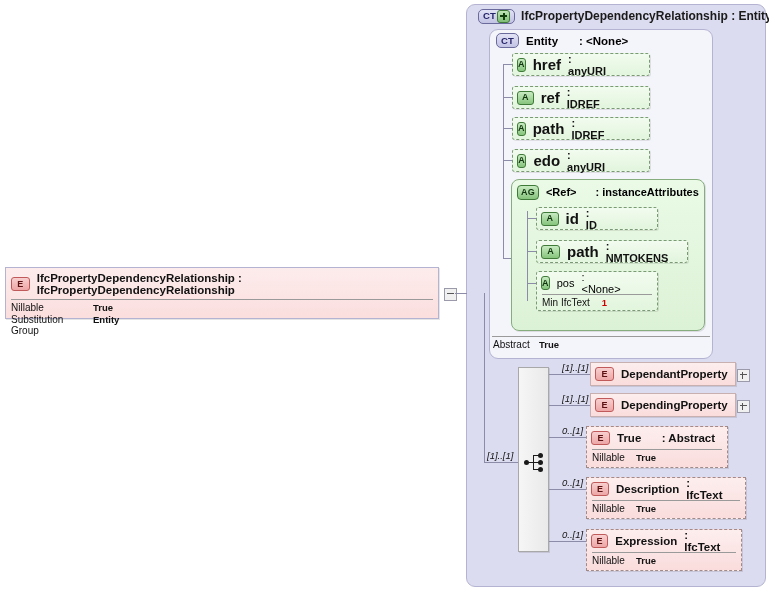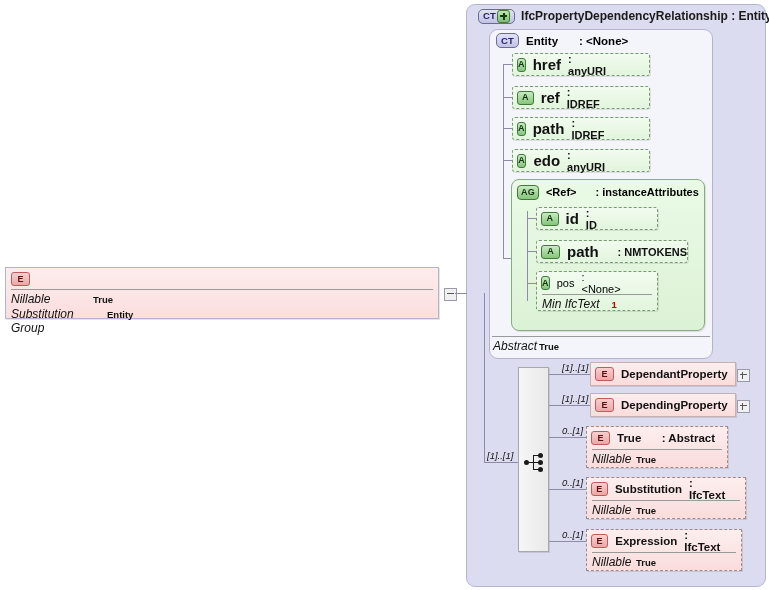--- a/index.html
+++ b/index.html
@@ -82,21 +82,21 @@
   #ag-box{
     left:511px;top:179px;width:194px;height:152px;
     background:linear-gradient(#eafae6,#dcf2d6);
     border:1px solid #86ad7e;border-radius:8px;
     box-shadow:1px 1px 0 rgba(0,0,0,.10);
   }
   #ag-head{left:517px;top:184px;height:16px;display:flex;align-items:center;gap:7px;}
   .ag-title{font-size:11px;font-weight:bold;}
 
   .prop-row{display:flex;align-items:baseline;}
-  .prop-key{font-style:italic;font-size:12px;color:#111;}
+  .prop-key{font-size:10px;color:#111;}
   .prop-val{font-size:9.5px;font-weight:bold;color:#111;}
   .prop-val.red{color:#cc0000;}
 
   .hr-thin{border-top:1px solid #9a9a9a;height:0;}
 
   
   #left-el{
     left:5px;top:267px;width:434px;height:52px;
     background:linear-gradient(#fdecec,#fbdede);
     border:1px solid #b4b4d2;
@@ -207,21 +207,21 @@
 <div class="abs attr" style="left:536px;top:207px;width:122px;height:23px;">
   <span class="badge badge-a">A</span>
   <span class="nm">id</span>
   <span class="ty" style="margin-left:auto;margin-right:55px">: ID</span>
 </div>
 
 <div class="ln-h" style="left:527px;top:251px;width:9px;"></div>
 <div class="abs attr" style="left:536px;top:240px;width:152px;height:23px;">
   <span class="badge badge-a">A</span>
   <span class="nm">path</span>
-  <span class="ty" style="margin-left:auto;margin-right:0">: NMTOKENS</span>
+  <span class="ty" style="margin-left:auto;margin-right:12px">: NMTOKENS</span>
 </div>
 
 <div class="ln-h" style="left:527px;top:283px;width:9px;"></div>
 <div class="abs el-dashed" style="left:536px;top:271px;width:122px;height:40px;background:linear-gradient(#f2fbef,#e2f5dd);border:1px dashed #7a9a74;border-radius:3px;">
   <div style="display:flex;align-items:center;gap:7px;padding-left:4px;height:22px;">
     <span class="badge badge-a">A</span>
     <span class="nm">pos</span>
     <span class="ty" style="margin-left:auto;margin-right:41px">: &lt;None&gt;</span>
   </div>
   <div class="hr-thin" style="margin:0 5px;"></div>
@@ -233,27 +233,28 @@
 
 <div class="abs hr-thin" style="left:492px;top:336px;width:218px;"></div>
 <div class="abs prop-row" style="left:493px;top:339px;">
   <span class="prop-key" style="width:46px;display:inline-block">Abstract</span>
   <span class="prop-val">True</span>
 </div>
 
 <div class="abs" id="left-el">
   <div style="display:flex;align-items:center;gap:7px;padding:4px 0 0 5px;">
     <span class="badge badge-e">E</span>
+    <span class="title">IfcPropertyDependencyRelationship : IfcPropertyDependencyRelationship</span>
   </div>
   <div class="hr-thin" style="margin:3px 5px 0 5px;"></div>
   <div class="prop-row" style="padding:2px 0 0 5px;">
     <span class="prop-key" style="width:82px;display:inline-block">Nillable</span>
     <span class="prop-val">True</span>
   </div>
-  <div class="prop-row" style="padding:1px 0 0 5px;gap:14px;">
+  <div class="prop-row" style="padding:1px 0 0 5px;">
     <span class="prop-key" style="width:82px;display:inline-block">Substitution Group</span>
     <span class="prop-val">Entity</span>
   </div>
 </div>
 
 <div class="box-btn" style="left:444px;top:288px;"></div>
 <div class="ln-h" style="left:455px;top:293px;width:12px;"></div>
 
 <div class="abs" id="seq-box"></div>
 
@@ -306,21 +307,21 @@
     <span class="prop-key" style="width:44px;display:inline-block">Nillable</span>
     <span class="prop-val">True</span>
   </div>
 </div>
 
 <div class="ln-h" style="left:549px;top:489px;width:37px;"></div>
 <div class="abs card" style="left:562px;top:477px;">0..[1]</div>
 <div class="abs el-dashed" style="left:586px;top:477px;width:160px;height:42px;">
   <div class="el-head">
     <span class="badge badge-e">E</span>
-    <span class="el-name">Substitution</span>
+    <span class="el-name">Description</span>
     <span class="el-name" style="margin-left:auto;margin-right:18px">: IfcText</span>
   </div>
   <div class="hr-thin" style="margin:0 5px;"></div>
   <div class="prop-row" style="padding:2px 0 0 5px;">
     <span class="prop-key" style="width:44px;display:inline-block">Nillable</span>
     <span class="prop-val">True</span>
   </div>
 </div>
 
 <div class="ln-h" style="left:549px;top:541px;width:37px;"></div>

